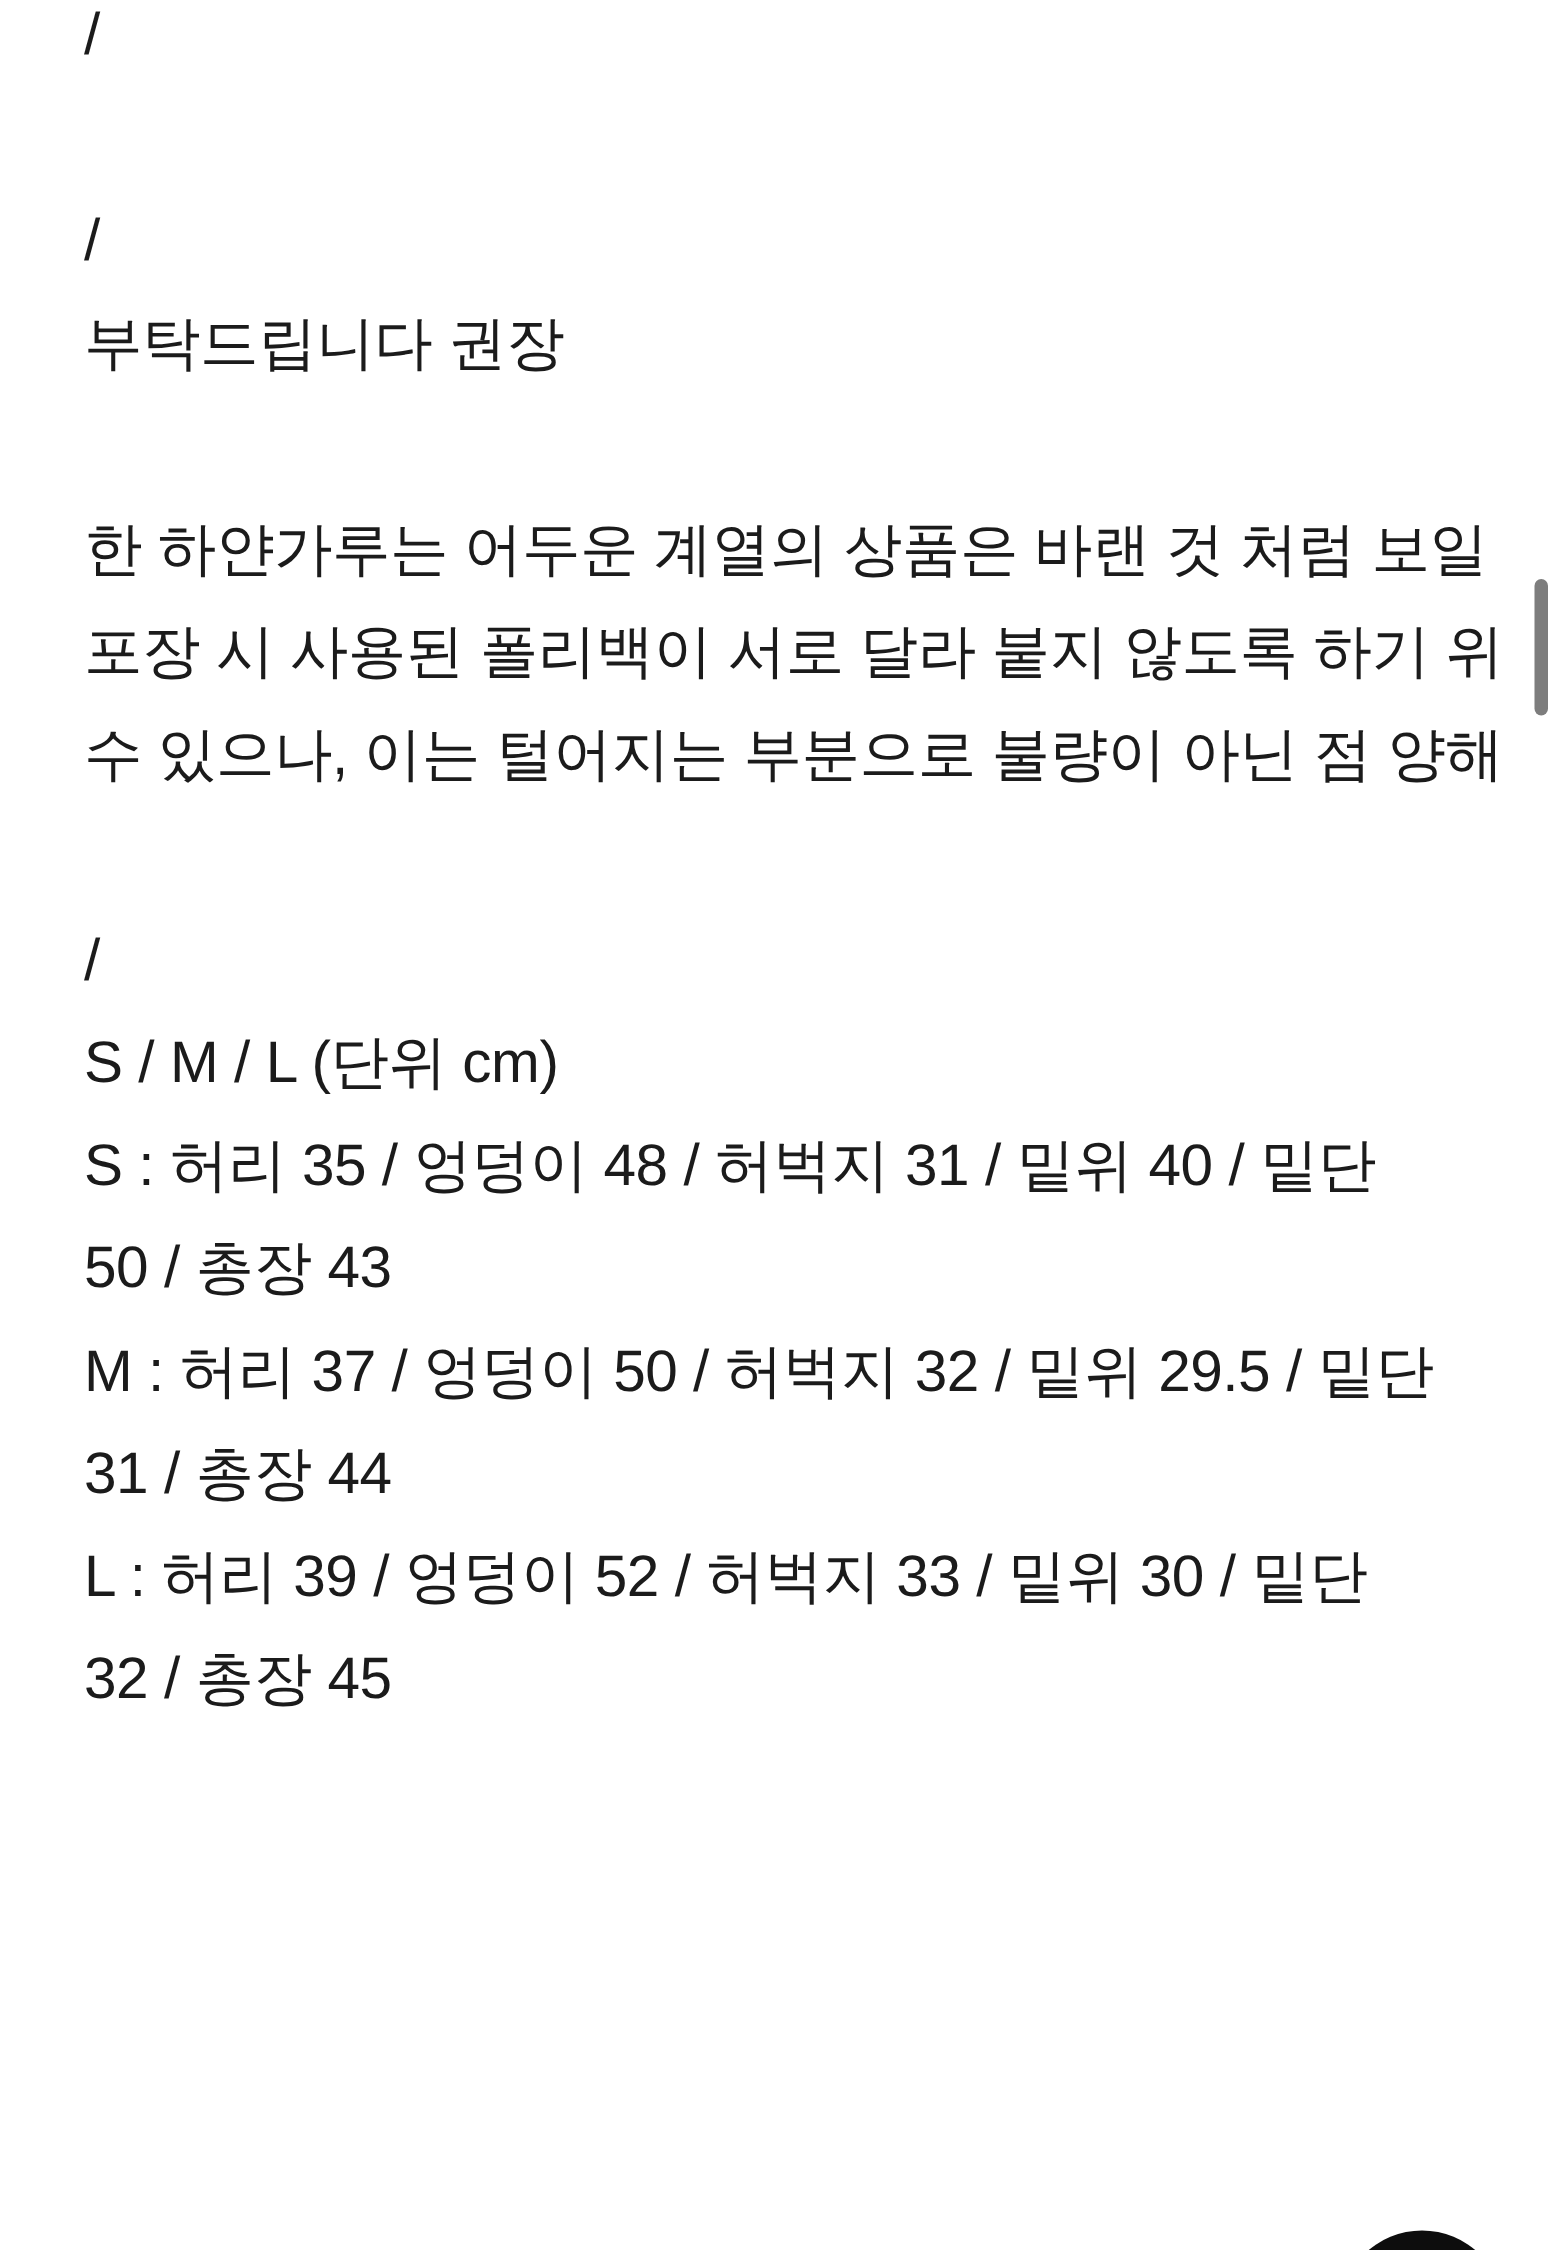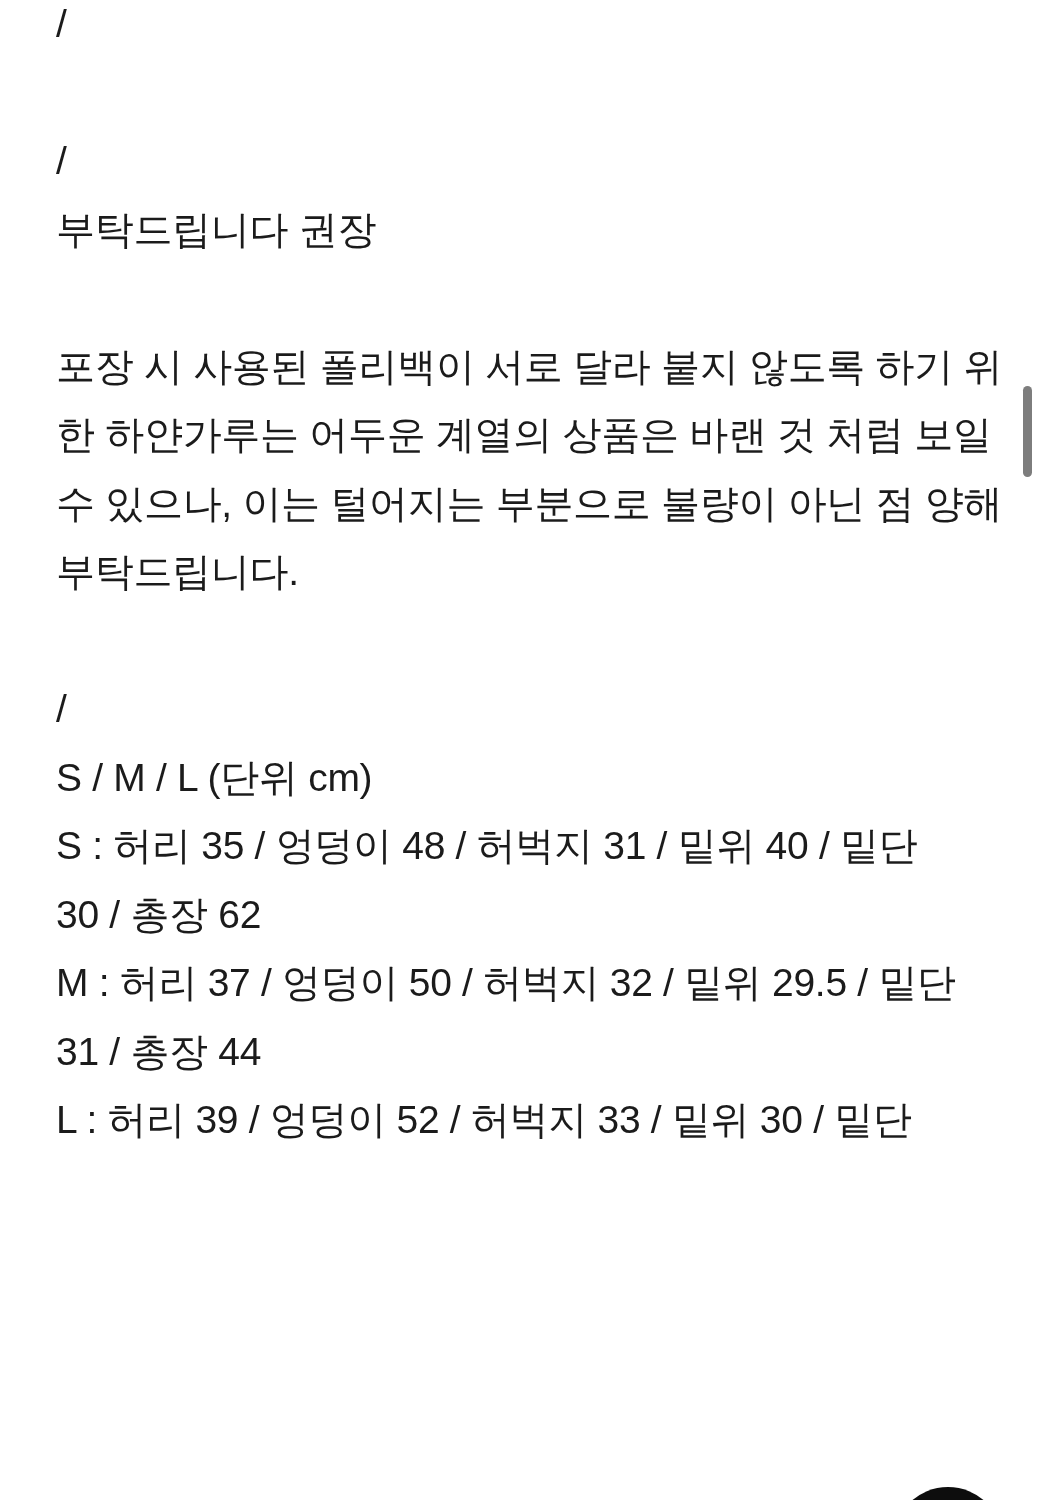--- a/index.html
+++ b/index.html
@@ -58,33 +58,33 @@
   <div class="section">
     <div class="line">/</div>
   </div>
 
   <div class="section">
     <div class="line">/</div>
     <div class="line">부탁드립니다 권장</div>
   </div>
 
   <div class="section">
+    <div class="line">한 하얀가루는 어두운 계열의 상품은 바랜 것 처럼 보일</div>
     <div class="line">포장 시 사용된 폴리백이 서로 달라 붙지 않도록 하기 위</div>
-    <div class="line">한 하얀가루는 어두운 계열의 상품은 바랜 것 처럼 보일</div>
     <div class="line">수 있으나, 이는 털어지는 부분으로 불량이 아닌 점 양해</div>
-    <div class="line">부탁드립니다.</div>
   </div>
 
   <div class="section">
     <div class="line">/</div>
     <div class="line">S / M / L (단위 cm)</div>
     <div class="line">S : 허리 35 / 엉덩이 48 / 허벅지 31 / 밑위 40 / 밑단</div>
-    <div class="line">30 / 총장 62</div>
+    <div class="line">50 / 총장 43</div>
     <div class="line">M : 허리 37 / 엉덩이 50 / 허벅지 32 / 밑위 29.5 / 밑단</div>
     <div class="line">31 / 총장 44</div>
     <div class="line">L : 허리 39 / 엉덩이 52 / 허벅지 33 / 밑위 30 / 밑단</div>
+    <div class="line">32 / 총장 45</div>
   </div>
 
 </div>
 
 <div class="scrollbar-thumb"></div>
 
 <div class="fab"></div>
 
 </body></html>

